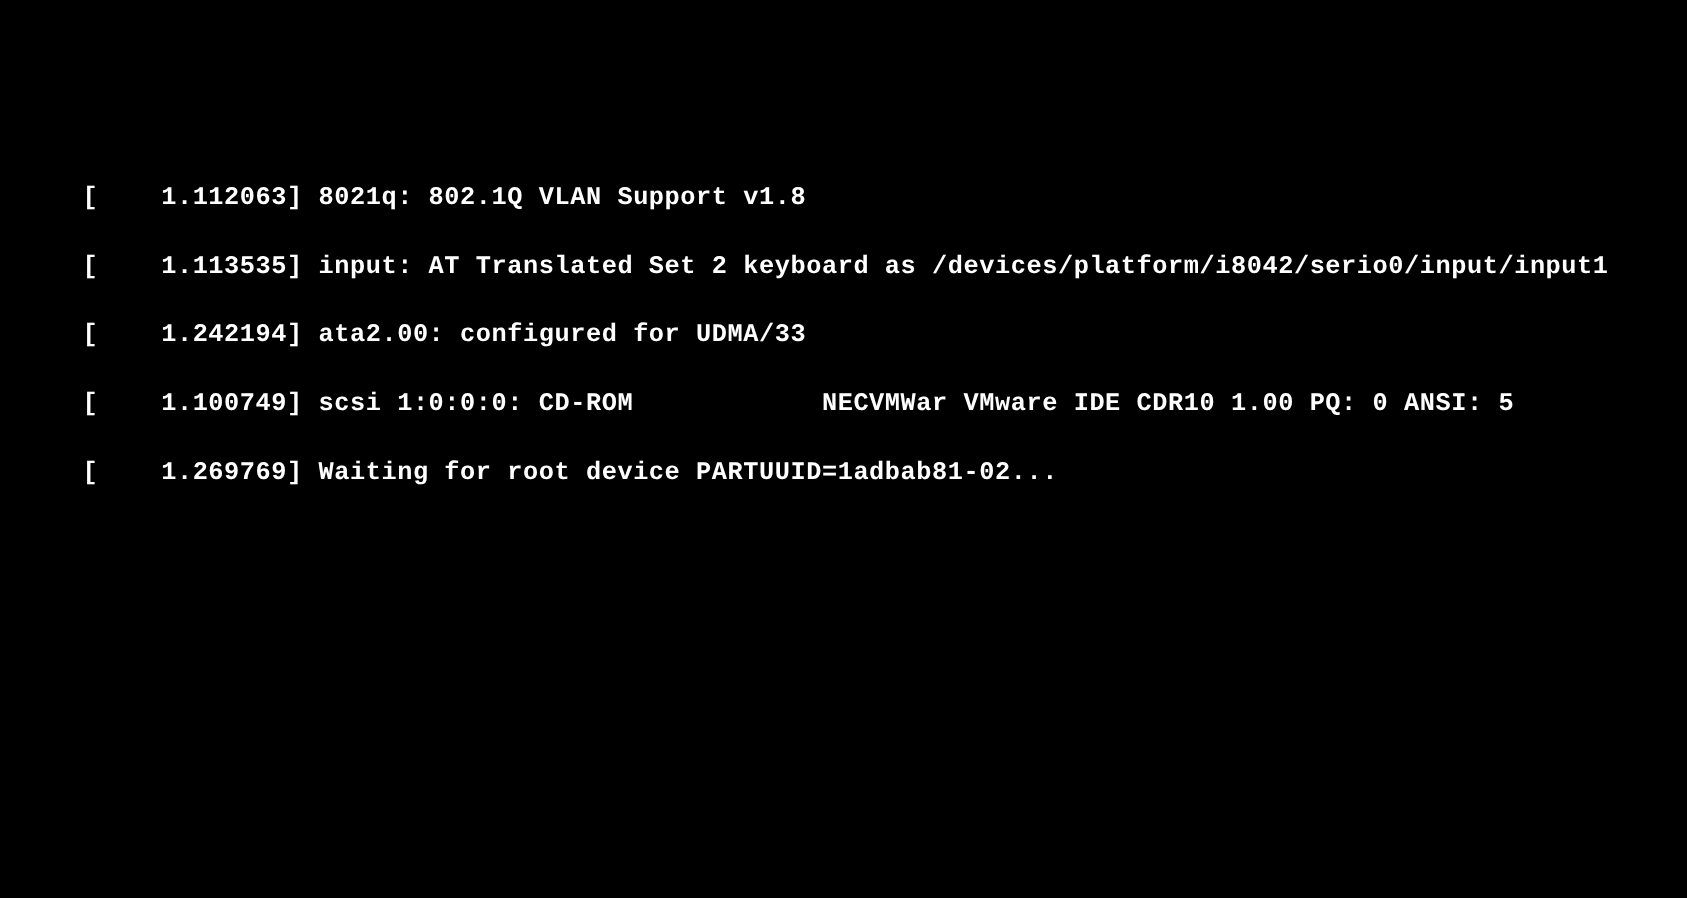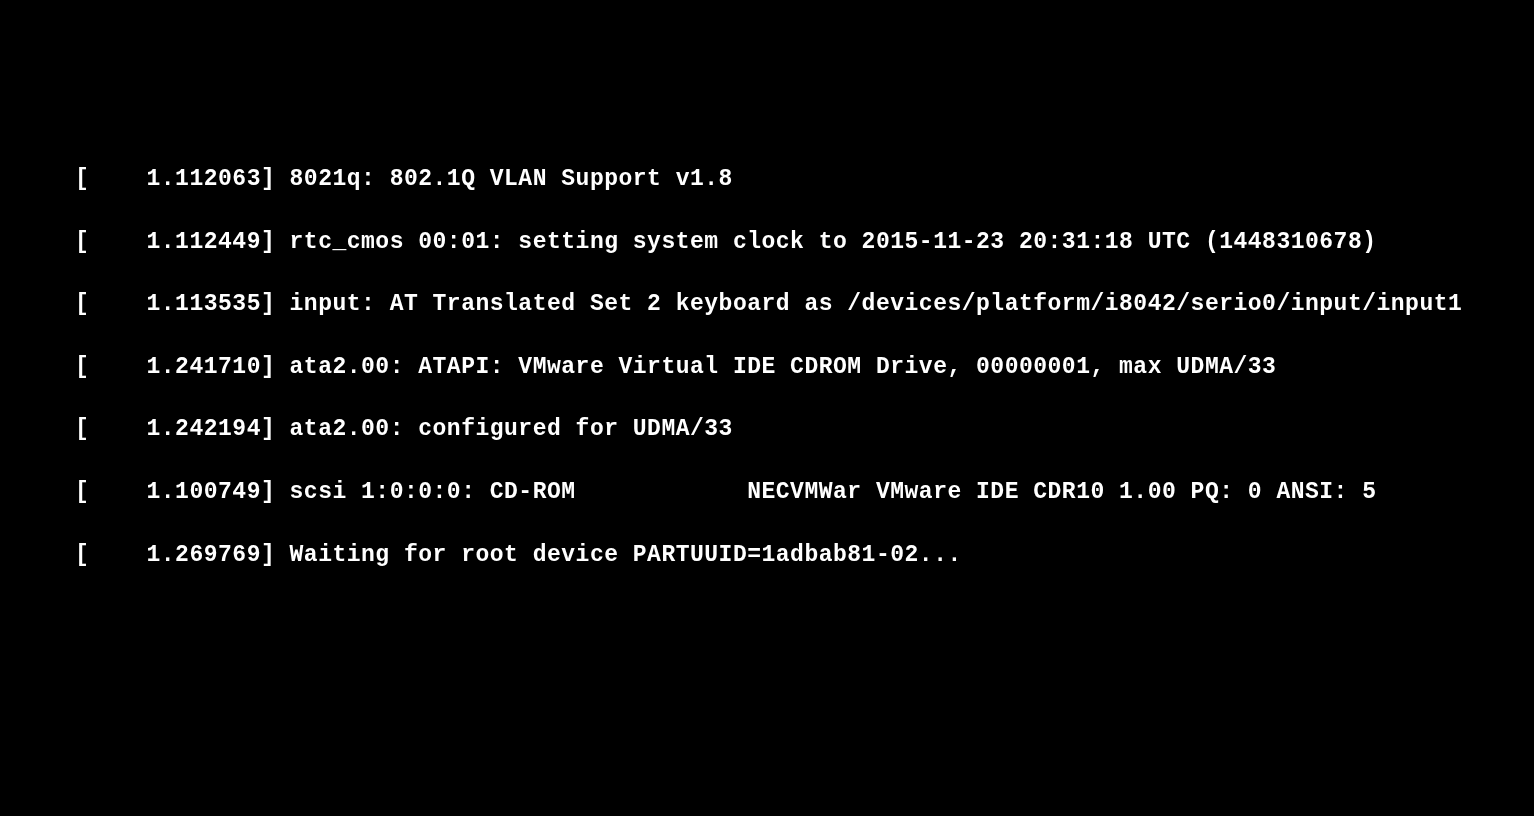--- a/index.html
+++ b/index.html
@@ -27,23 +27,21 @@
       margin-left: 37px;
     }
   </style>
 </head>
 <body>
 
 
 
 <div class="terminal">
 <span class="log-line">[    1.112063] 8021q: 802.1Q VLAN Support v1.8</span>
-<span class="log-line">[    1.112449] rtc_cmos 00:01: setting system clock to 2015-11-23 20:31:18 UTC (1448310678)</span>
 <span class="log-line">[    1.113535] input: AT Translated Set 2 keyboard as /devices/platform/i8042/serio0/input/input1</span>
-<span class="log-line">[    1.241710] ata2.00: ATAPI: VMware Virtual IDE CDROM Drive, 00000001, max UDMA/33</span>
 <span class="log-line">[    1.242194] ata2.00: configured for UDMA/33</span>
 <span class="log-line">[    1.100749] scsi 1:0:0:0: CD-ROM            NECVMWar VMware IDE CDR10 1.00 PQ: 0 ANSI: 5</span>
 <span class="log-line">[    1.269769] Waiting for root device PARTUUID=1adbab81-02...</span>
 
 
 
 
 
 
 

